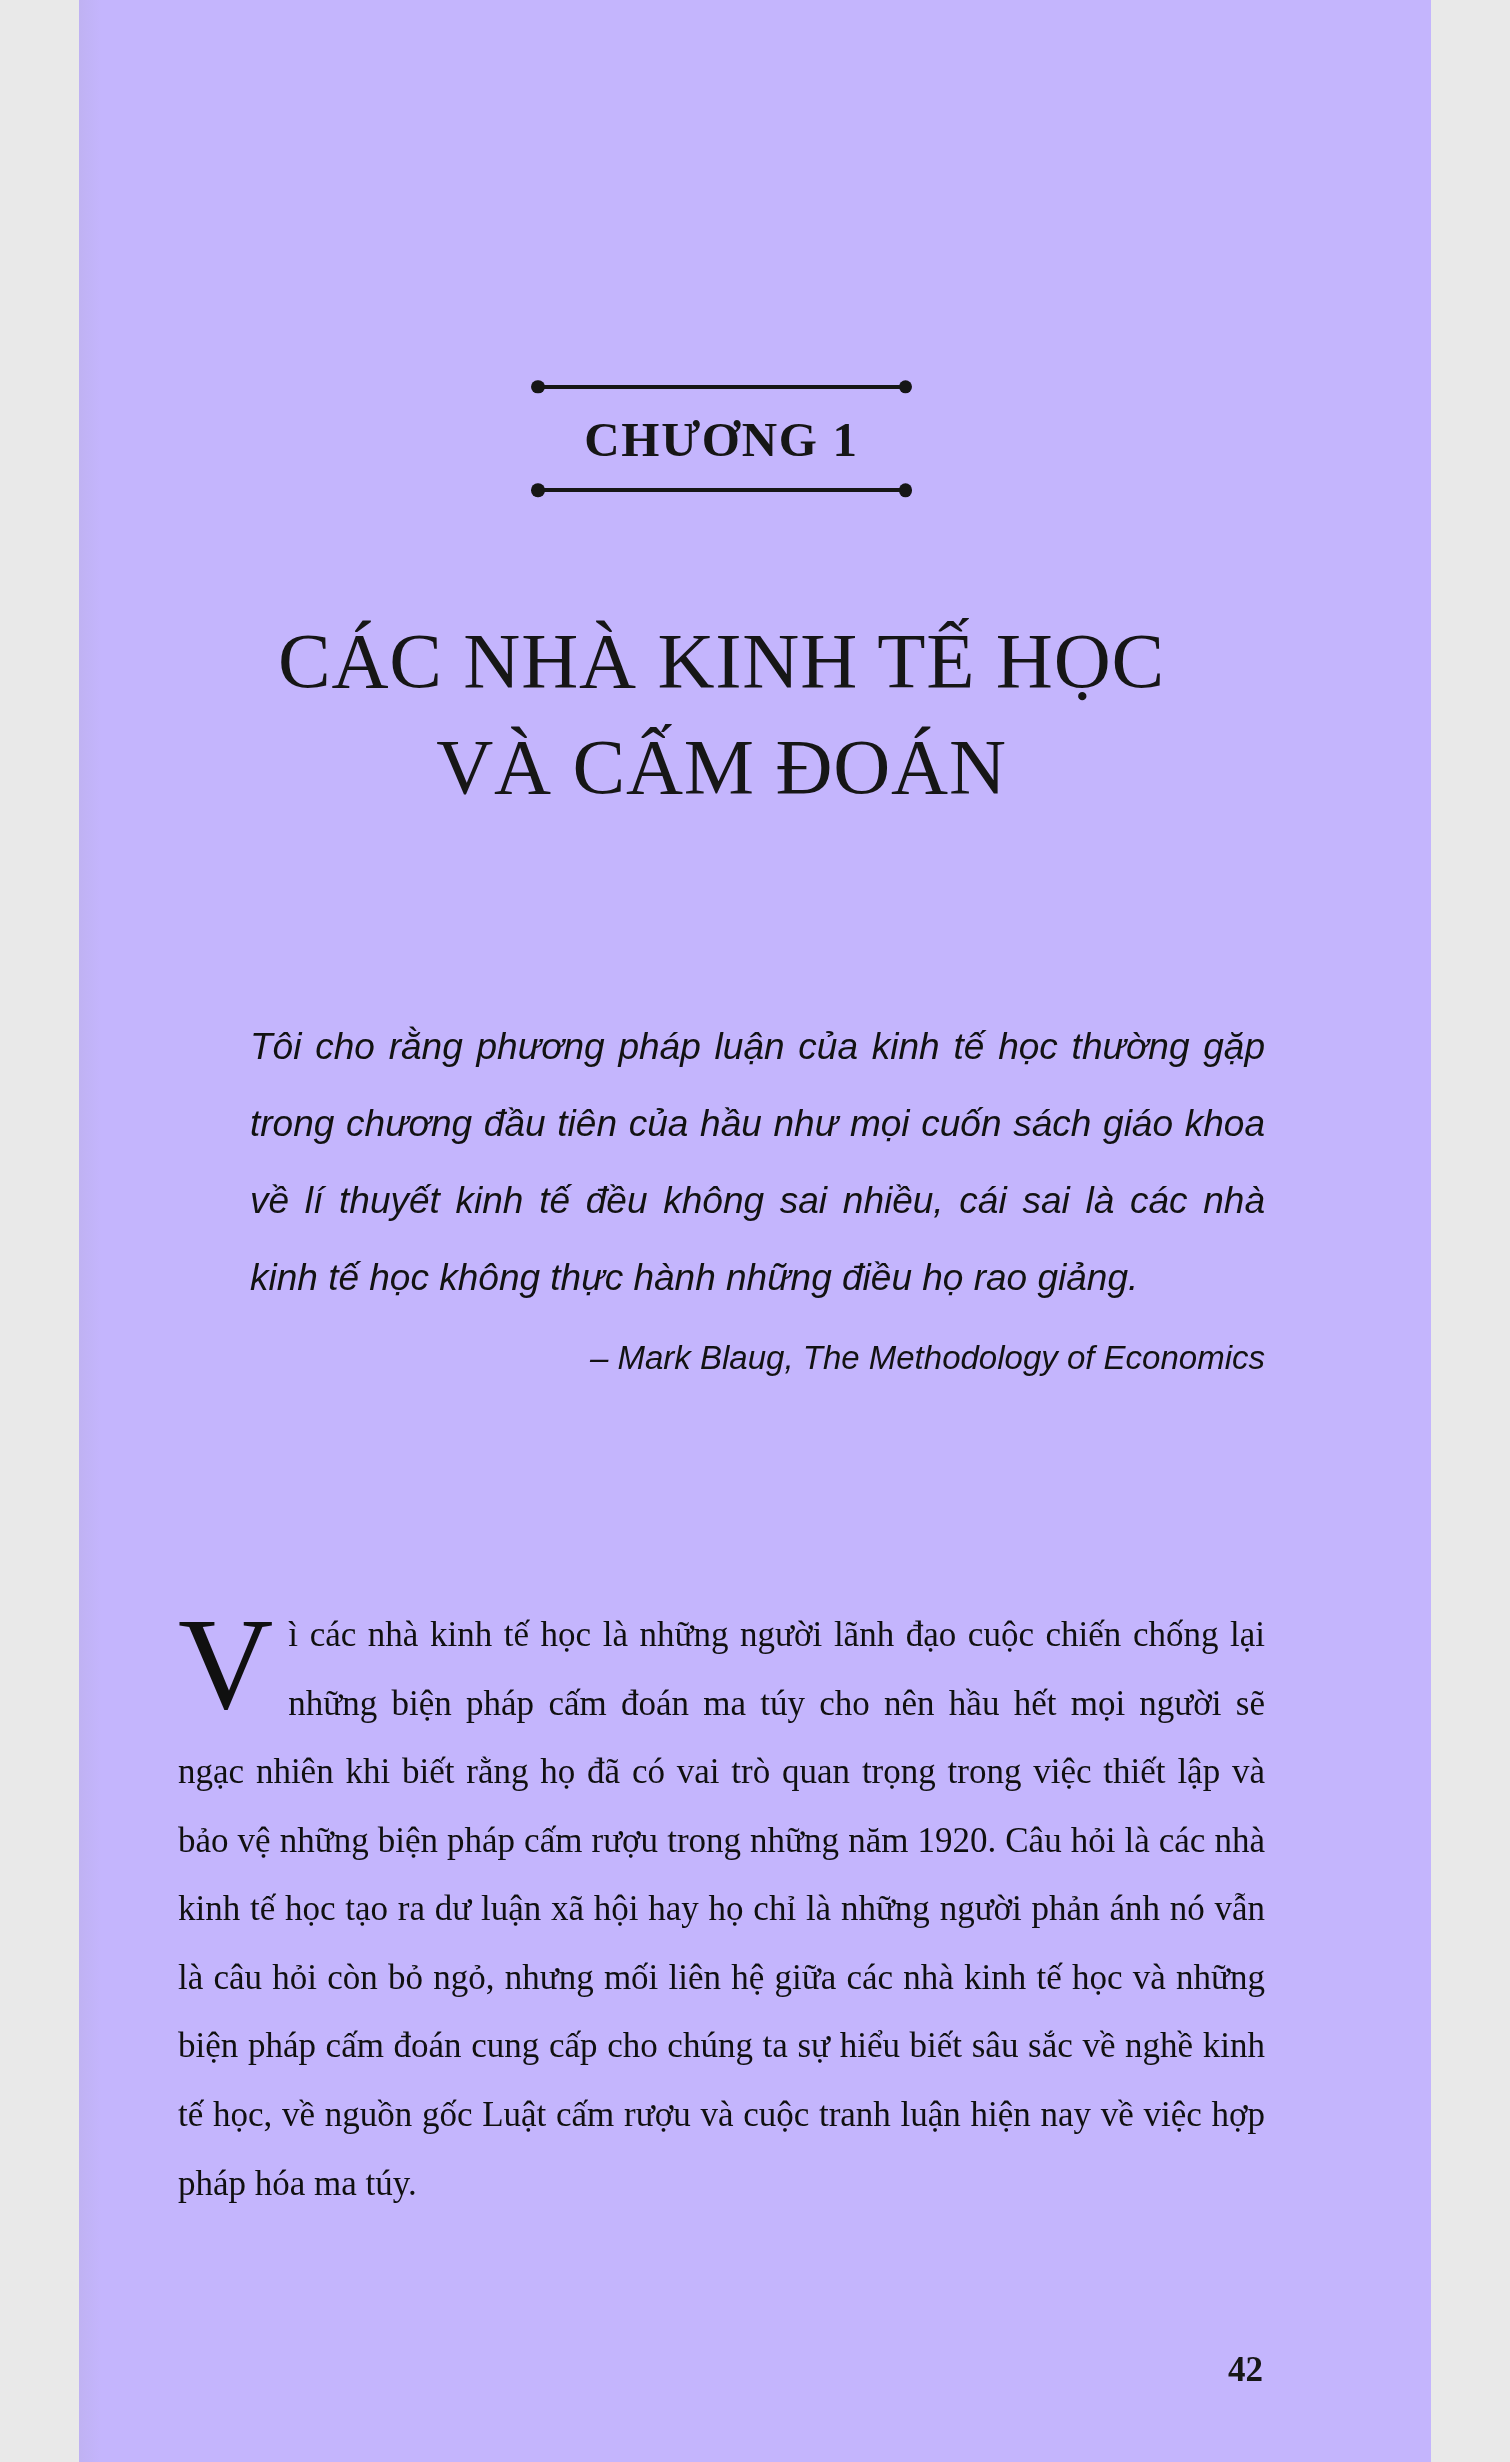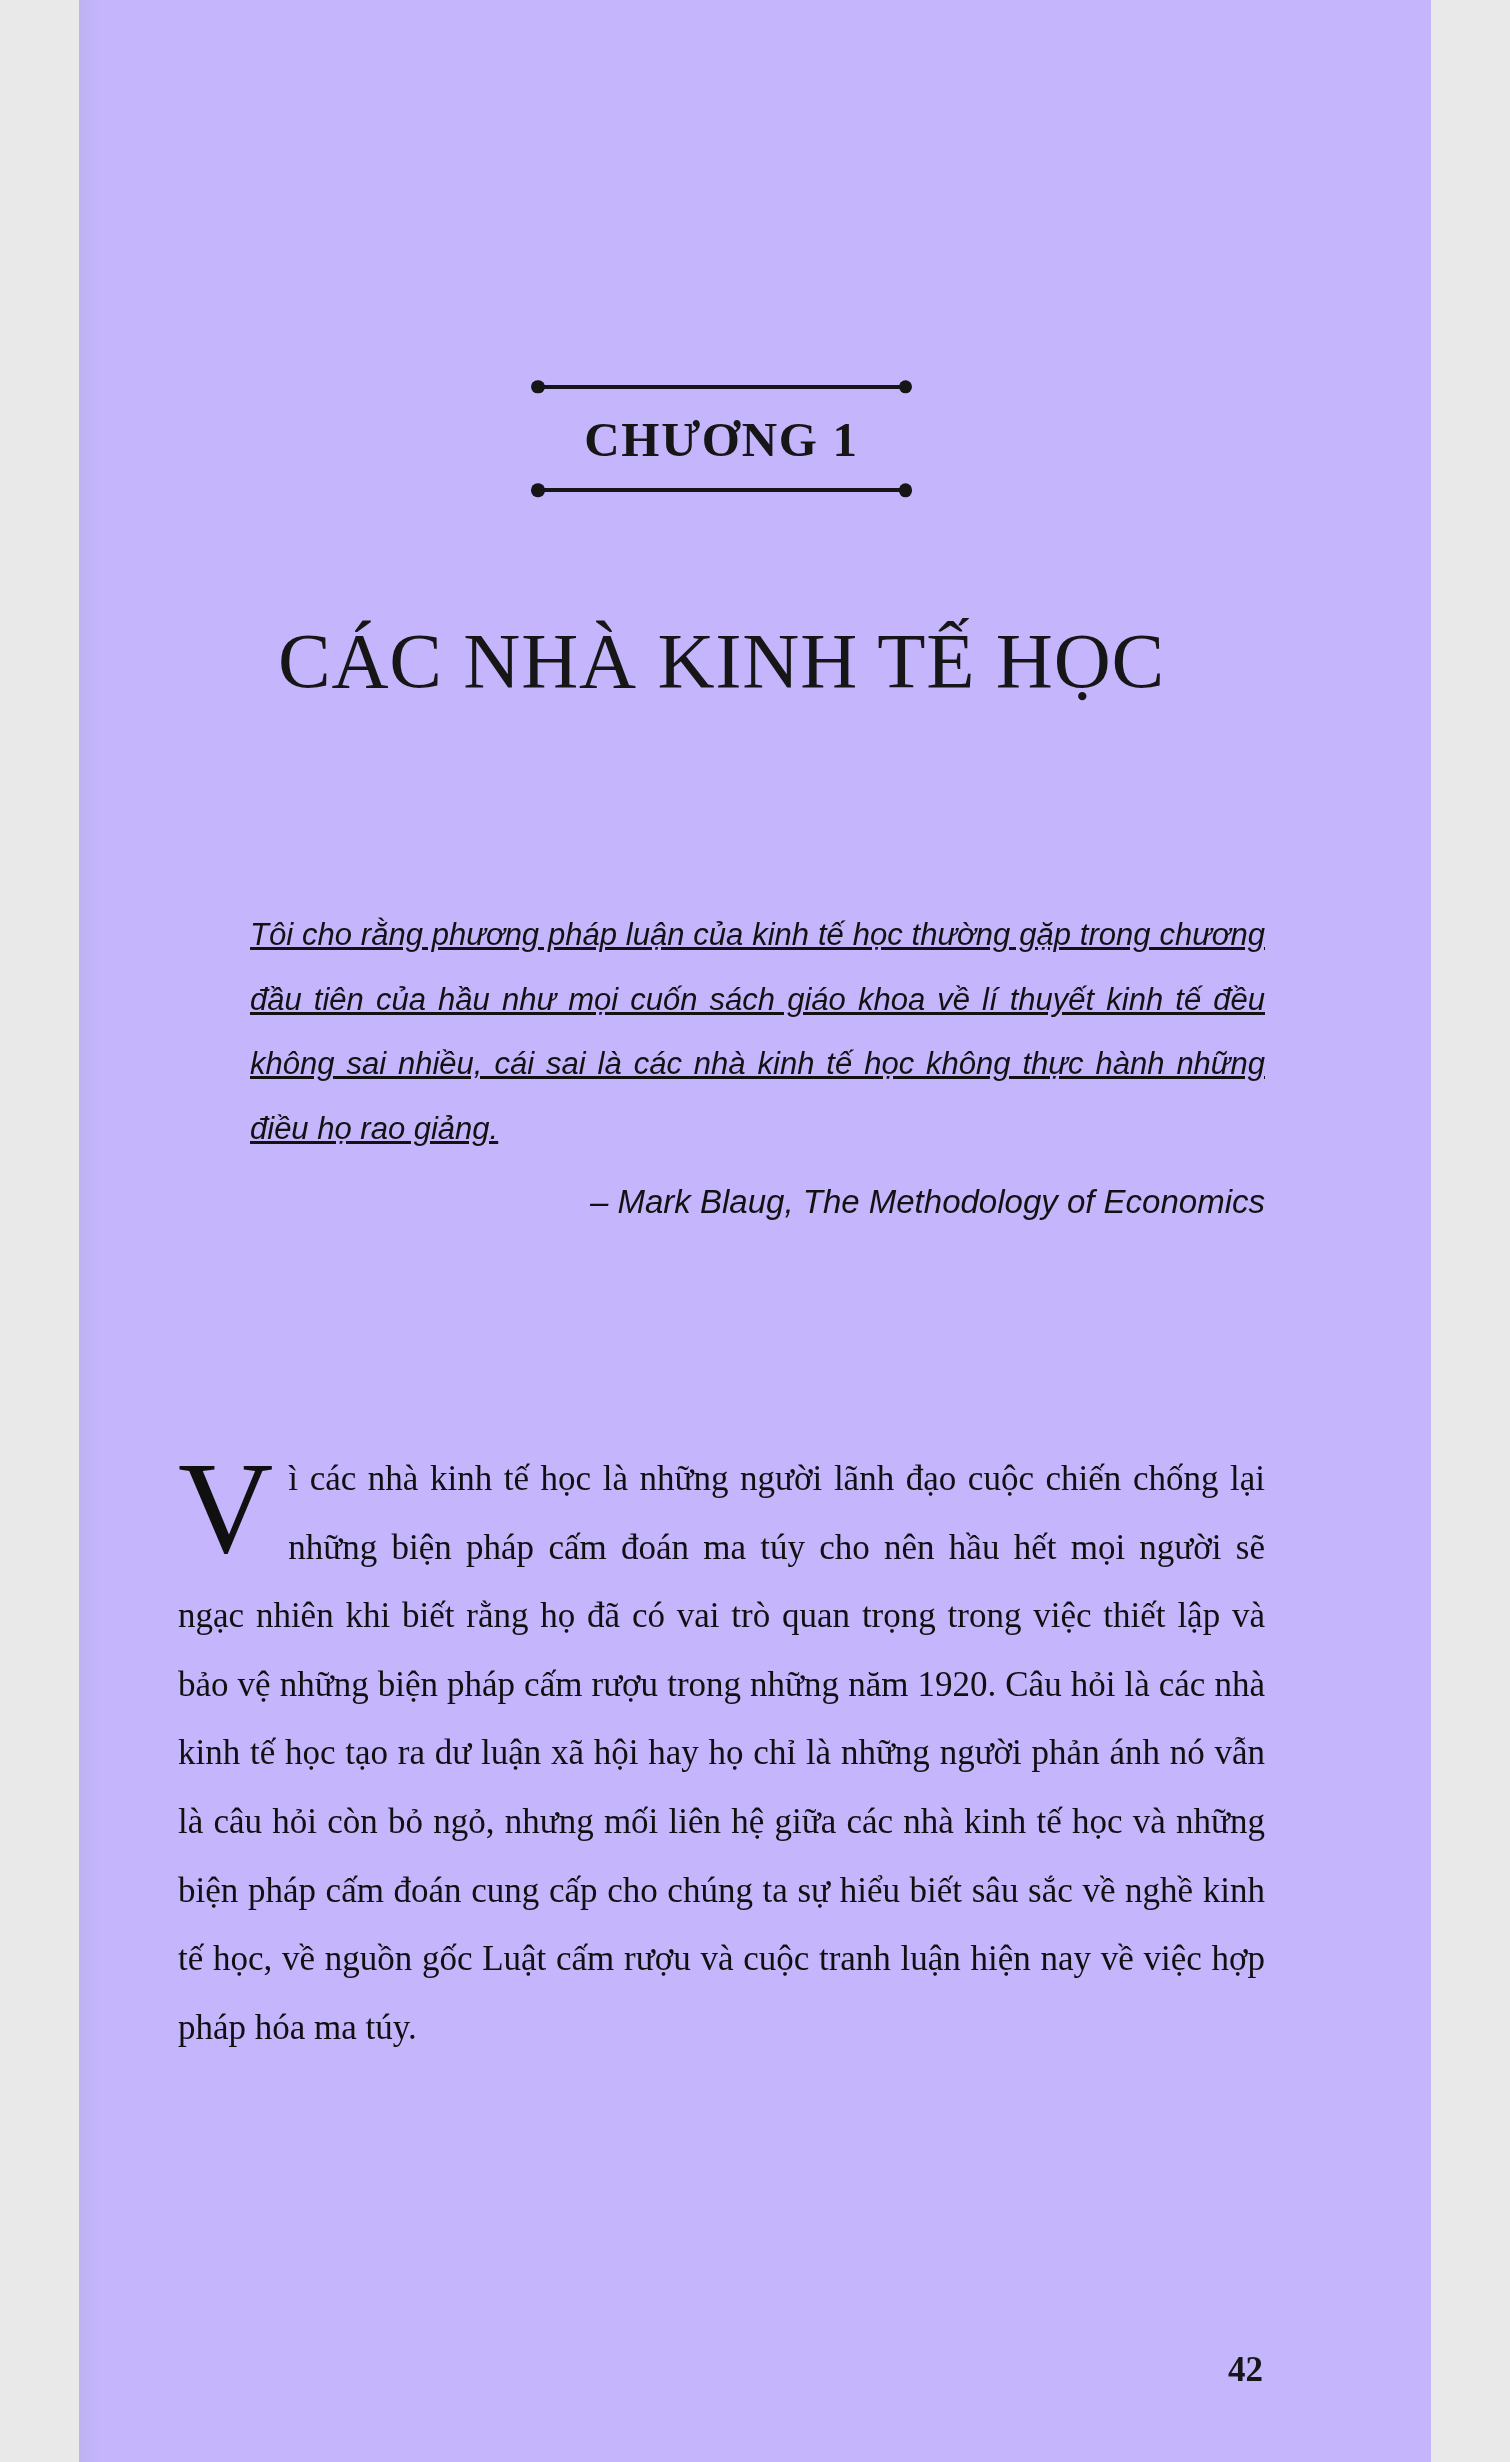--- a/index.html
+++ b/index.html
@@ -74,25 +74,24 @@
     line-height: 1.34;
     letter-spacing: 0.8px;
   }
 
   
   .epigraph {
     margin-top: 189px;
     margin-left: 72px;
     font-family: "Liberation Sans", sans-serif;
     font-style: italic;
-    font-size: 31px;
+    font-size: 37px;
     line-height: 2.08;
     text-align: justify;
     color: #121212;
-    text-decoration: underline;
   }
 
   .attribution {
     margin-top: 22px;
     text-align: right;
     font-family: "Liberation Sans", sans-serif;
     font-style: italic;
     font-size: 33px;
     color: #121212;
   }
@@ -132,20 +131,21 @@
   <div class="content">
 
     <div class="chapter-head">
       <div class="rule"></div>
       <div class="chapter-label">CHƯƠNG 1</div>
       <div class="rule"></div>
     </div>
 
     <h1 class="chapter-title">
       <span>CÁC NHÀ KINH TẾ HỌC</span><br>
+      <span>VÀ CẤM ĐOÁN</span>
     </h1>
 
     <p class="epigraph">Tôi cho rằng phương pháp luận của kinh tế học thường gặp trong chương đầu tiên của hầu như mọi cuốn sách giáo khoa về lí thuyết kinh tế đều không sai nhiều, cái sai là các nhà kinh tế học không thực hành những điều họ rao giảng.</p>
 
     <p class="attribution">– Mark Blaug, The Methodology of Economics</p>
 
     <p class="body-text"><span class="dropcap">V</span><span>ì các nhà kinh tế học là những người lãnh đạo cuộc chiến chống lại những biện pháp cấm đoán ma túy cho nên hầu hết mọi người sẽ ngạc nhiên khi biết rằng họ đã có vai trò quan trọng trong việc thiết lập và bảo vệ những biện pháp cấm rượu trong những năm 1920. Câu hỏi là các nhà kinh tế học tạo ra dư luận xã hội hay họ chỉ là những người phản ánh nó vẫn là câu hỏi còn bỏ ngỏ, nhưng mối liên hệ giữa các nhà kinh tế học và những biện pháp cấm đoán cung cấp cho chúng ta sự hiểu biết sâu sắc về nghề kinh tế học, về nguồn gốc Luật cấm rượu và cuộc tranh luận hiện nay về việc hợp pháp hóa ma túy.</span></p>
 
   </div>
 

